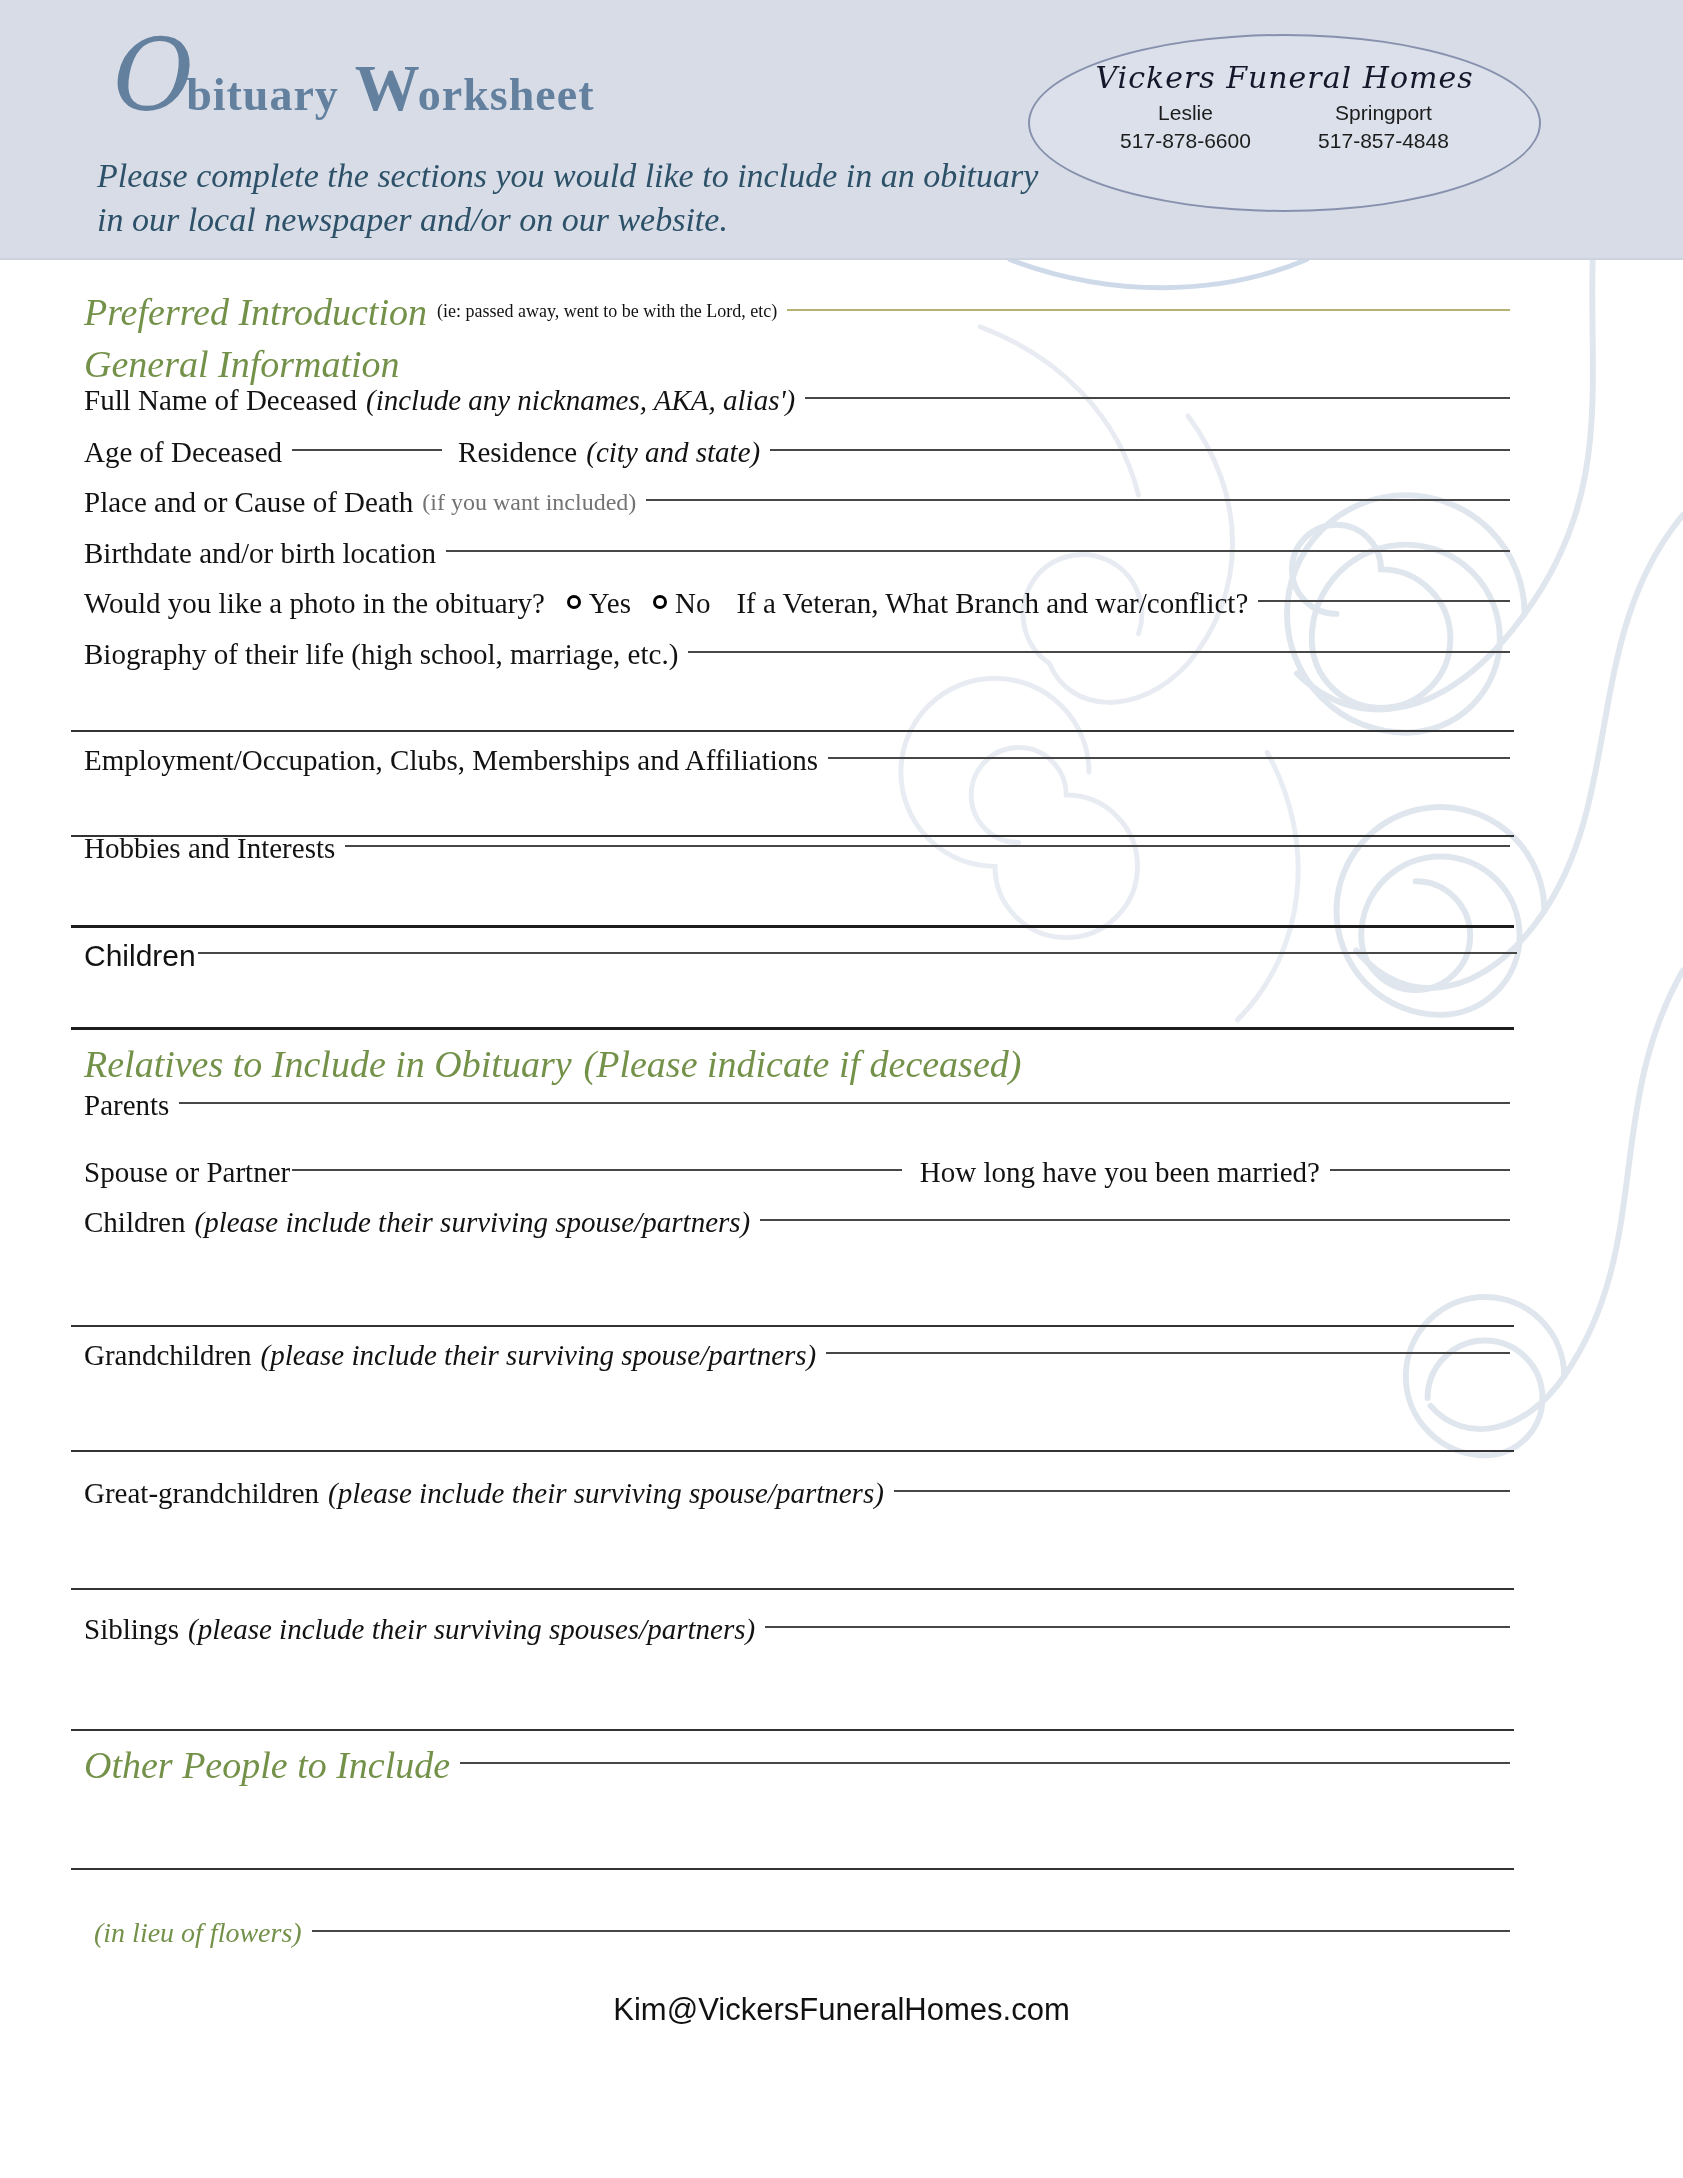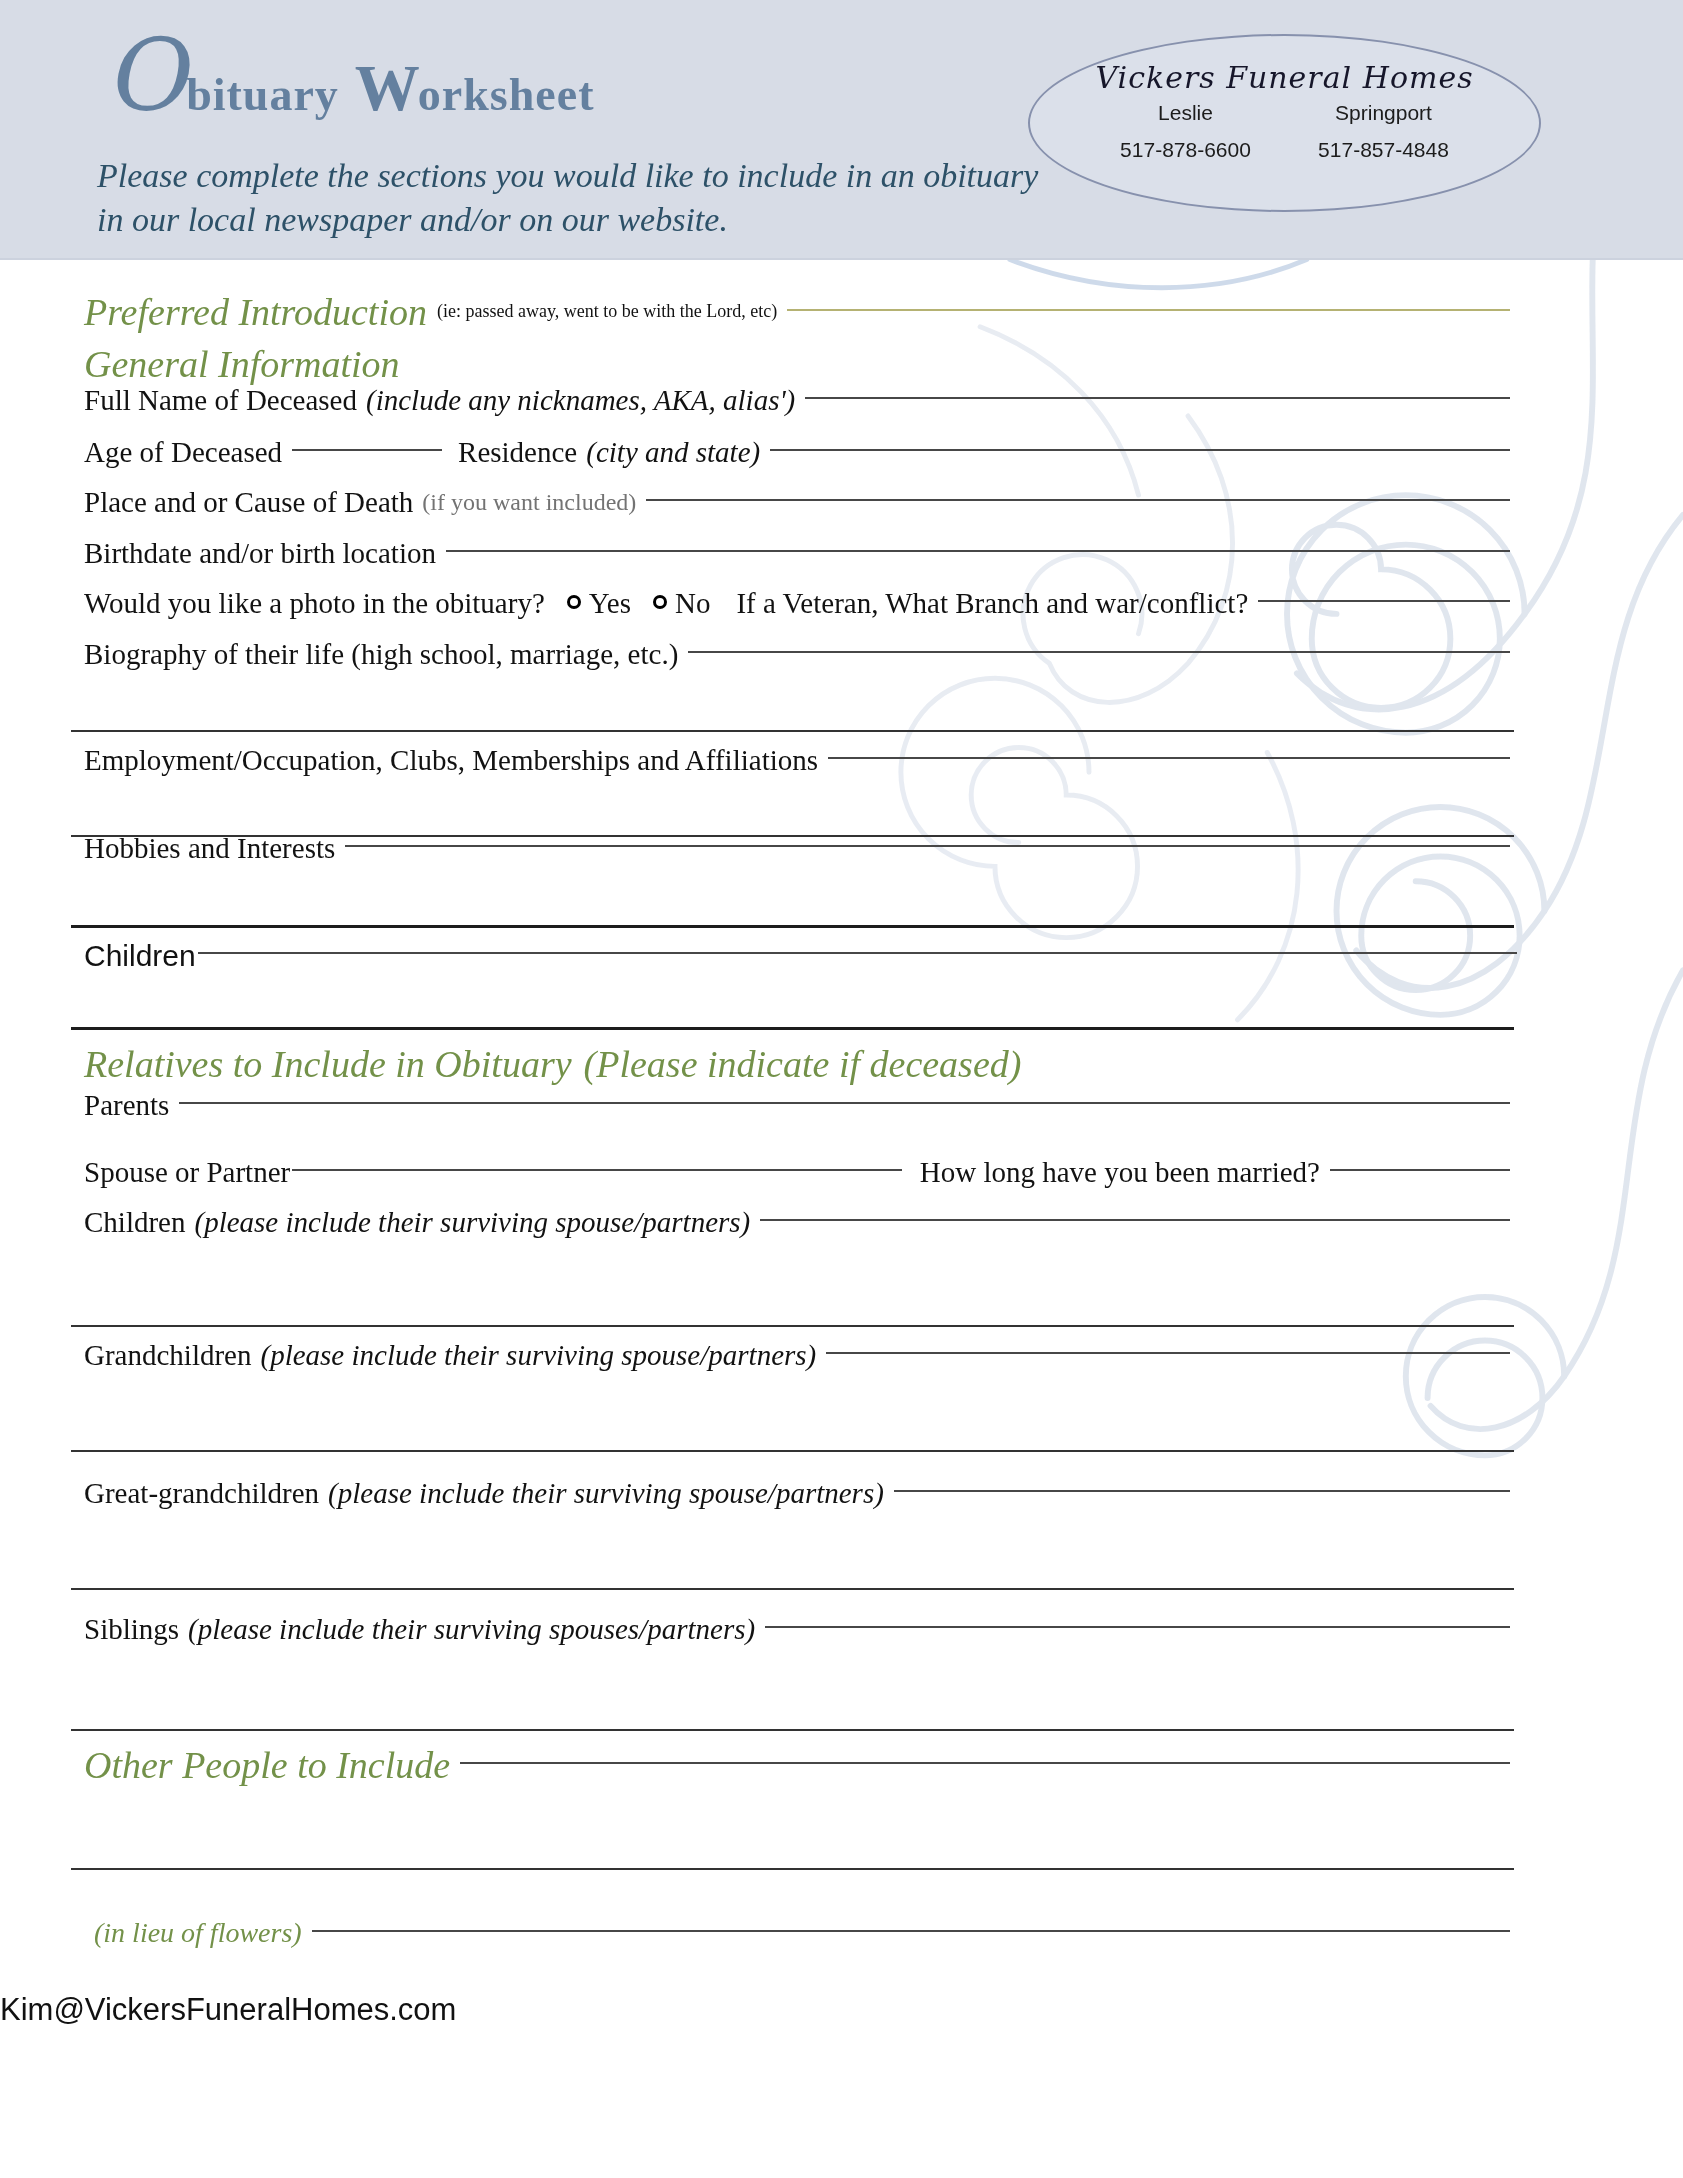--- a/index.html
+++ b/index.html
@@ -14,21 +14,21 @@
   .band{position:absolute;top:0;left:0;width:1683px;height:260px;background:#d7dce6;border-bottom:2px solid #ccd2de}
   .title{position:absolute;left:113px;top:34px;display:flex;align-items:baseline;color:#64809f}
   .title .o{font-family:"DejaVu Serif",serif;font-style:italic;font-weight:400;font-size:99px;line-height:.85;margin-right:-8px}
   .title .t1{font-size:46px;font-weight:bold;letter-spacing:1px}
   .title .w{font-size:65px;font-weight:bold;margin-left:16px;margin-right:-2px}
   .title .t2{font-size:46px;font-weight:bold;letter-spacing:1px}
   .intro{position:absolute;left:97px;top:154px;width:950px;font-style:italic;font-size:34px;line-height:1.28;color:#2d5168}
 
   .badge{position:absolute;left:1028px;top:34px;width:513px;height:178px;border:2px solid #8791ad;border-radius:50%;background:#dbe0ea;text-align:center;padding-top:24px}
   .badge .name{font-family:"DejaVu Serif",serif;font-style:italic;font-weight:400;font-size:30px;color:#16162a;letter-spacing:1px}
-  .badge .grid{display:grid;grid-template-columns:1fr 1fr;width:396px;margin:6px auto 0;font-family:"Liberation Sans",sans-serif;font-size:21px;color:#1c1c1c;row-gap:13px}
+  .badge .grid{display:grid;grid-template-columns:1fr 1fr;width:396px;margin:6px auto 0;font-family:"Liberation Sans",sans-serif;font-size:21px;color:#1c1c1c;row-gap:4px}
 
   
   .row{position:absolute;left:84px;width:1426px;display:flex;align-items:center;white-space:nowrap}
   .lbl{font-size:29px;line-height:1.12;color:#121212}
   .hint{font-size:29px;font-style:italic;line-height:1.12;margin-left:9px;color:#121212}
   .hint-small{font-size:18px;line-height:1.2;margin-left:10px;margin-bottom:3px;color:#121212}
   .hint-med{font-size:24px;line-height:1.2;margin-left:9px;color:#737373}
   .wline{flex:1 1 auto;height:2px;border-bottom:2px solid #474747;margin:0 0 5px 10px}
   .wline.olive{border-bottom-color:#b5b273}
   .wline.fixed150{flex:0 0 150px}
@@ -36,21 +36,21 @@
   .h-green{font-style:italic;font-size:38px;line-height:1.05;color:#739149}
   .h-green.sub{margin-left:12px}
   .g-hint{font-style:italic;font-size:28px;color:#739149;margin-left:10px;line-height:1.1}
   .sans{font-family:"Liberation Sans",sans-serif;font-size:30px;line-height:1.1;color:#121212}
   .radio-opt{display:inline-flex;align-items:center;margin-left:22px}
   .radio-icon{width:14px;height:14px;border:3px solid #000;border-radius:50%;display:inline-block;margin-right:8px;margin-bottom:2px}
   .radio-opt .lbl{margin-left:0}
   .vet-lbl{margin-left:26px}
   .xline{position:absolute;left:71px;width:1443px;height:0;border-bottom:2px solid #333}
   .xline.bold{border-bottom:3px solid #1d1d1d}
-  .footer{position:absolute;left:0;top:1992px;width:1683px;text-align:left;font-family:"Liberation Sans",sans-serif;font-size:31px;color:#111}
+  .footer{position:absolute;left:0;top:1992px;width:1683px;text-align:center;font-family:"Liberation Sans",sans-serif;font-size:31px;color:#111}
 </style>
 </head>
 <body>
 
 <div class="page">
 
   <svg class="deco" width="792" height="1505" viewBox="0 0 800 1520" fill="none">
 
     <g stroke="#c6cfdd" stroke-width="4" stroke-linecap="round" opacity="0.85">
       <path d="M-180 240 C -80 150 60 140 140 215 C 170 242 150 268 122 258 C 100 250 108 226 132 228"></path>

